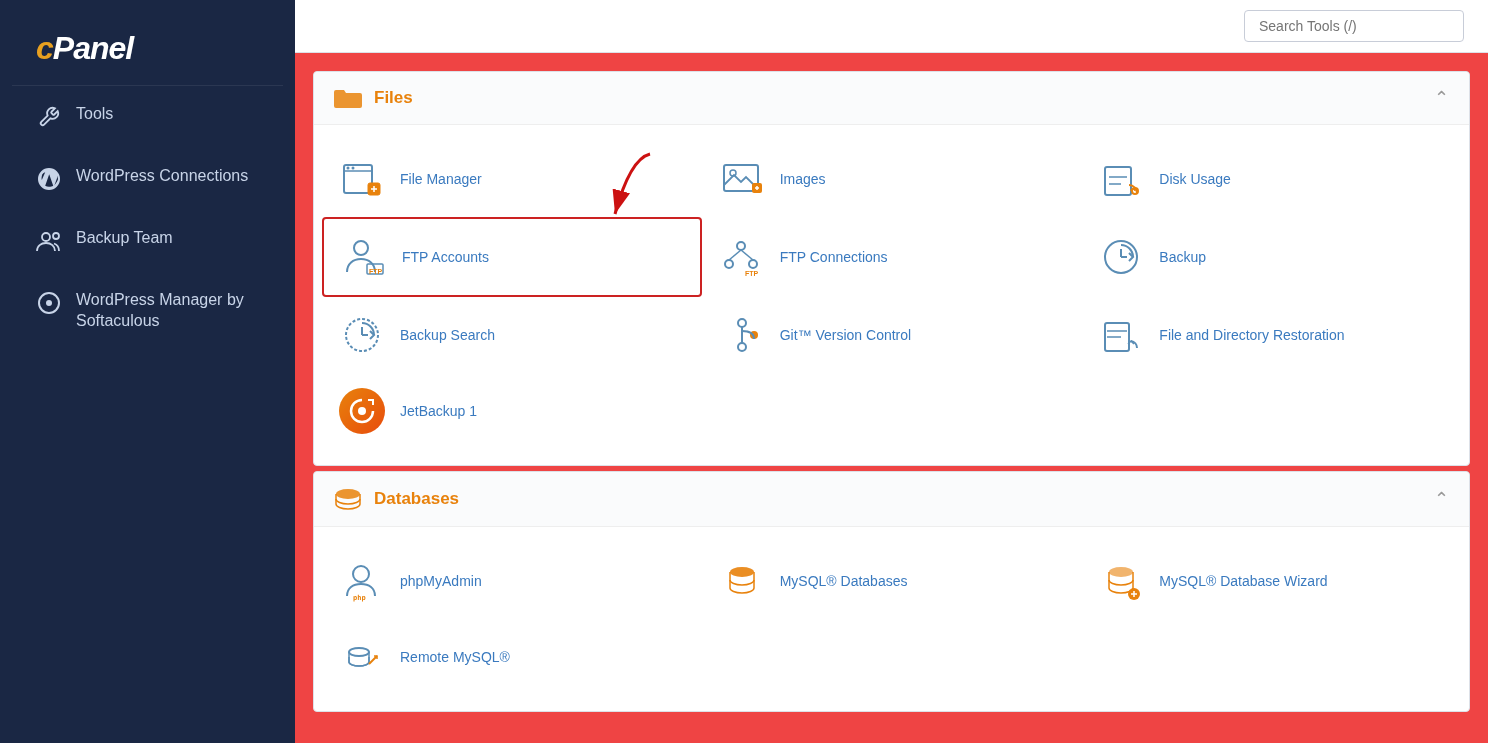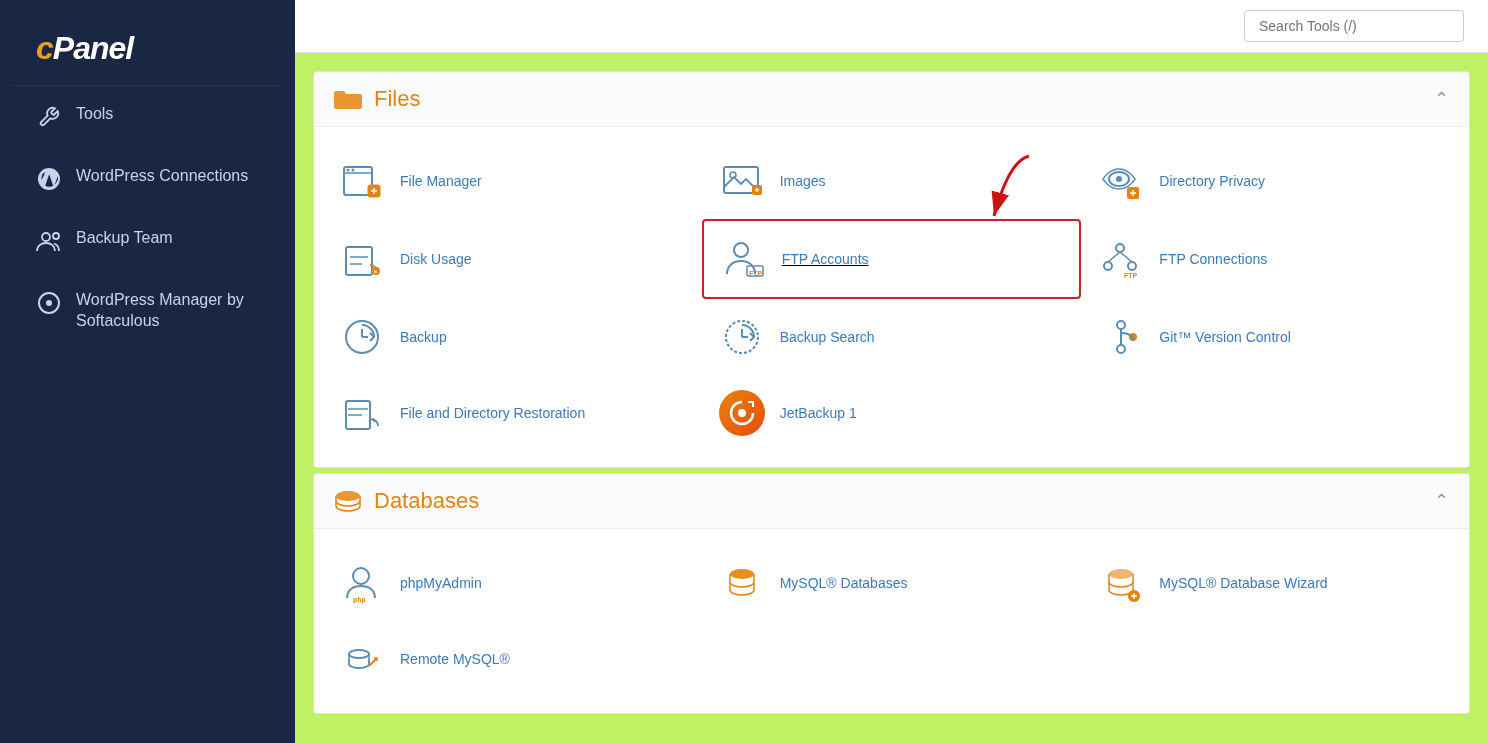--- a/index.html
+++ b/index.html
@@ -40,21 +40,21 @@
     }
     #sidebar .nav-item .nav-icon { width: 26px; height: 26px; display: flex; align-items: center; justify-content: center; flex-shrink: 0; }
     #sidebar .nav-item .nav-label { line-height: 1.3; }
 
     
     #main {
       flex: 1;
       display: flex;
       flex-direction: column;
       overflow-y: auto;
-      background: #bef264;
+      background: #ef4444;
     }
 
     
     #topbar {
       background: white;
       border-bottom: 1px solid #dde1e8;
       padding: 10px 24px;
       display: flex;
       justify-content: flex-end;
       align-items: center;
@@ -88,23 +88,23 @@
       border-bottom: 1px solid #eee;
       background: #fafbfc;
       border-radius: 4px 4px 0 0;
     }
     .section-header-left {
       display: flex;
       align-items: center;
       gap: 12px;
     }
     .section-title {
-      font-size: 22px;
+      font-size: 17px;
       color: #e8820c;
-      font-weight: 400;
+      font-weight: 700;
     }
     .section-toggle {
       color: #999;
       font-size: 18px;
       cursor: pointer;
     }
 
     
     .tools-grid {
       display: grid;
@@ -252,47 +252,35 @@
               <rect x="4" y="8" width="34" height="26" rx="2" stroke="#5a8db5" stroke-width="2" fill="none"></rect>
               <path d="M4 28l10-10 7 7 5-5 12 12" stroke="#5a8db5" stroke-width="1.8" fill="none"></path>
               <circle cx="13" cy="16" r="3" stroke="#5a8db5" stroke-width="1.5"></circle>
               <rect x="32" y="26" width="10" height="10" rx="2" fill="#e8820c"></rect>
               <path d="M35 31h4M37 29v4" stroke="white" stroke-width="1.5"></path>
             </svg>
           </div>
           <span class="tool-label">Images</span>
         </div>
 
-        <div class="tool-item">
-          <div class="tool-icon">
-            <svg width="44" height="44" viewBox="0 0 44 44" fill="none">
-              <ellipse cx="20" cy="20" rx="10" ry="7" stroke="#5a8db5" stroke-width="2" fill="none"></ellipse>
-              <circle cx="20" cy="20" r="3" fill="#5a8db5"></circle>
-              <path d="M4 20c0 0 6-10 16-10s16 10 16 10-6 10-16 10S4 20 4 20z" stroke="#5a8db5" stroke-width="1.5" fill="none"></path>
-              <rect x="28" y="28" width="12" height="12" rx="2" fill="#e8820c"></rect>
-              <path d="M31 34h6M34 31v6" stroke="white" stroke-width="1.5"></path>
-            </svg>
-          </div>
-          <span class="tool-label">Directory Privacy</span>
-        </div>
 
         <div class="tool-item">
           <div class="tool-icon">
             <svg width="44" height="44" viewBox="0 0 44 44" fill="none">
               <rect x="6" y="10" width="26" height="28" rx="2" stroke="#5a8db5" stroke-width="2" fill="none"></rect>
               <path d="M10 20h18M10 27h12" stroke="#5a8db5" stroke-width="1.5"></path>
               <path d="M30 28 A8 8 0 0 1 38 36" stroke="#e8820c" stroke-width="2" fill="none"></path>
               <path d="M32 34 A2 2 0 1 1 36 34" stroke="#e8820c" stroke-width="1.5" fill="none"></path>
               <circle cx="36" cy="34" r="3" stroke="#e8820c" stroke-width="2" fill="none"></circle>
             </svg>
           </div>
           <span class="tool-label">Disk Usage</span>
         </div>
 
-        <div class="tool-item highlighted" style="position:relative;text-decoration:underline;">
+        <div class="tool-item highlighted" style="position:relative;">
 
           <div style="position:absolute; top:-70px; right:40px; pointer-events:none; z-index:10;">
             <svg width="80" height="80" viewBox="0 0 80 80">
               <defs>
                 <marker id="arrowhead" markerWidth="8" markerHeight="6" refX="8" refY="3" orient="auto">
                   <polygon points="0 0, 8 3, 0 6" fill="#cc1111"></polygon>
                 </marker>
               </defs>
               <path d="M70 5 Q50 10 35 65" stroke="#cc1111" stroke-width="3" fill="none" marker-end="url(#arrowhead)"></path>
             </svg>

